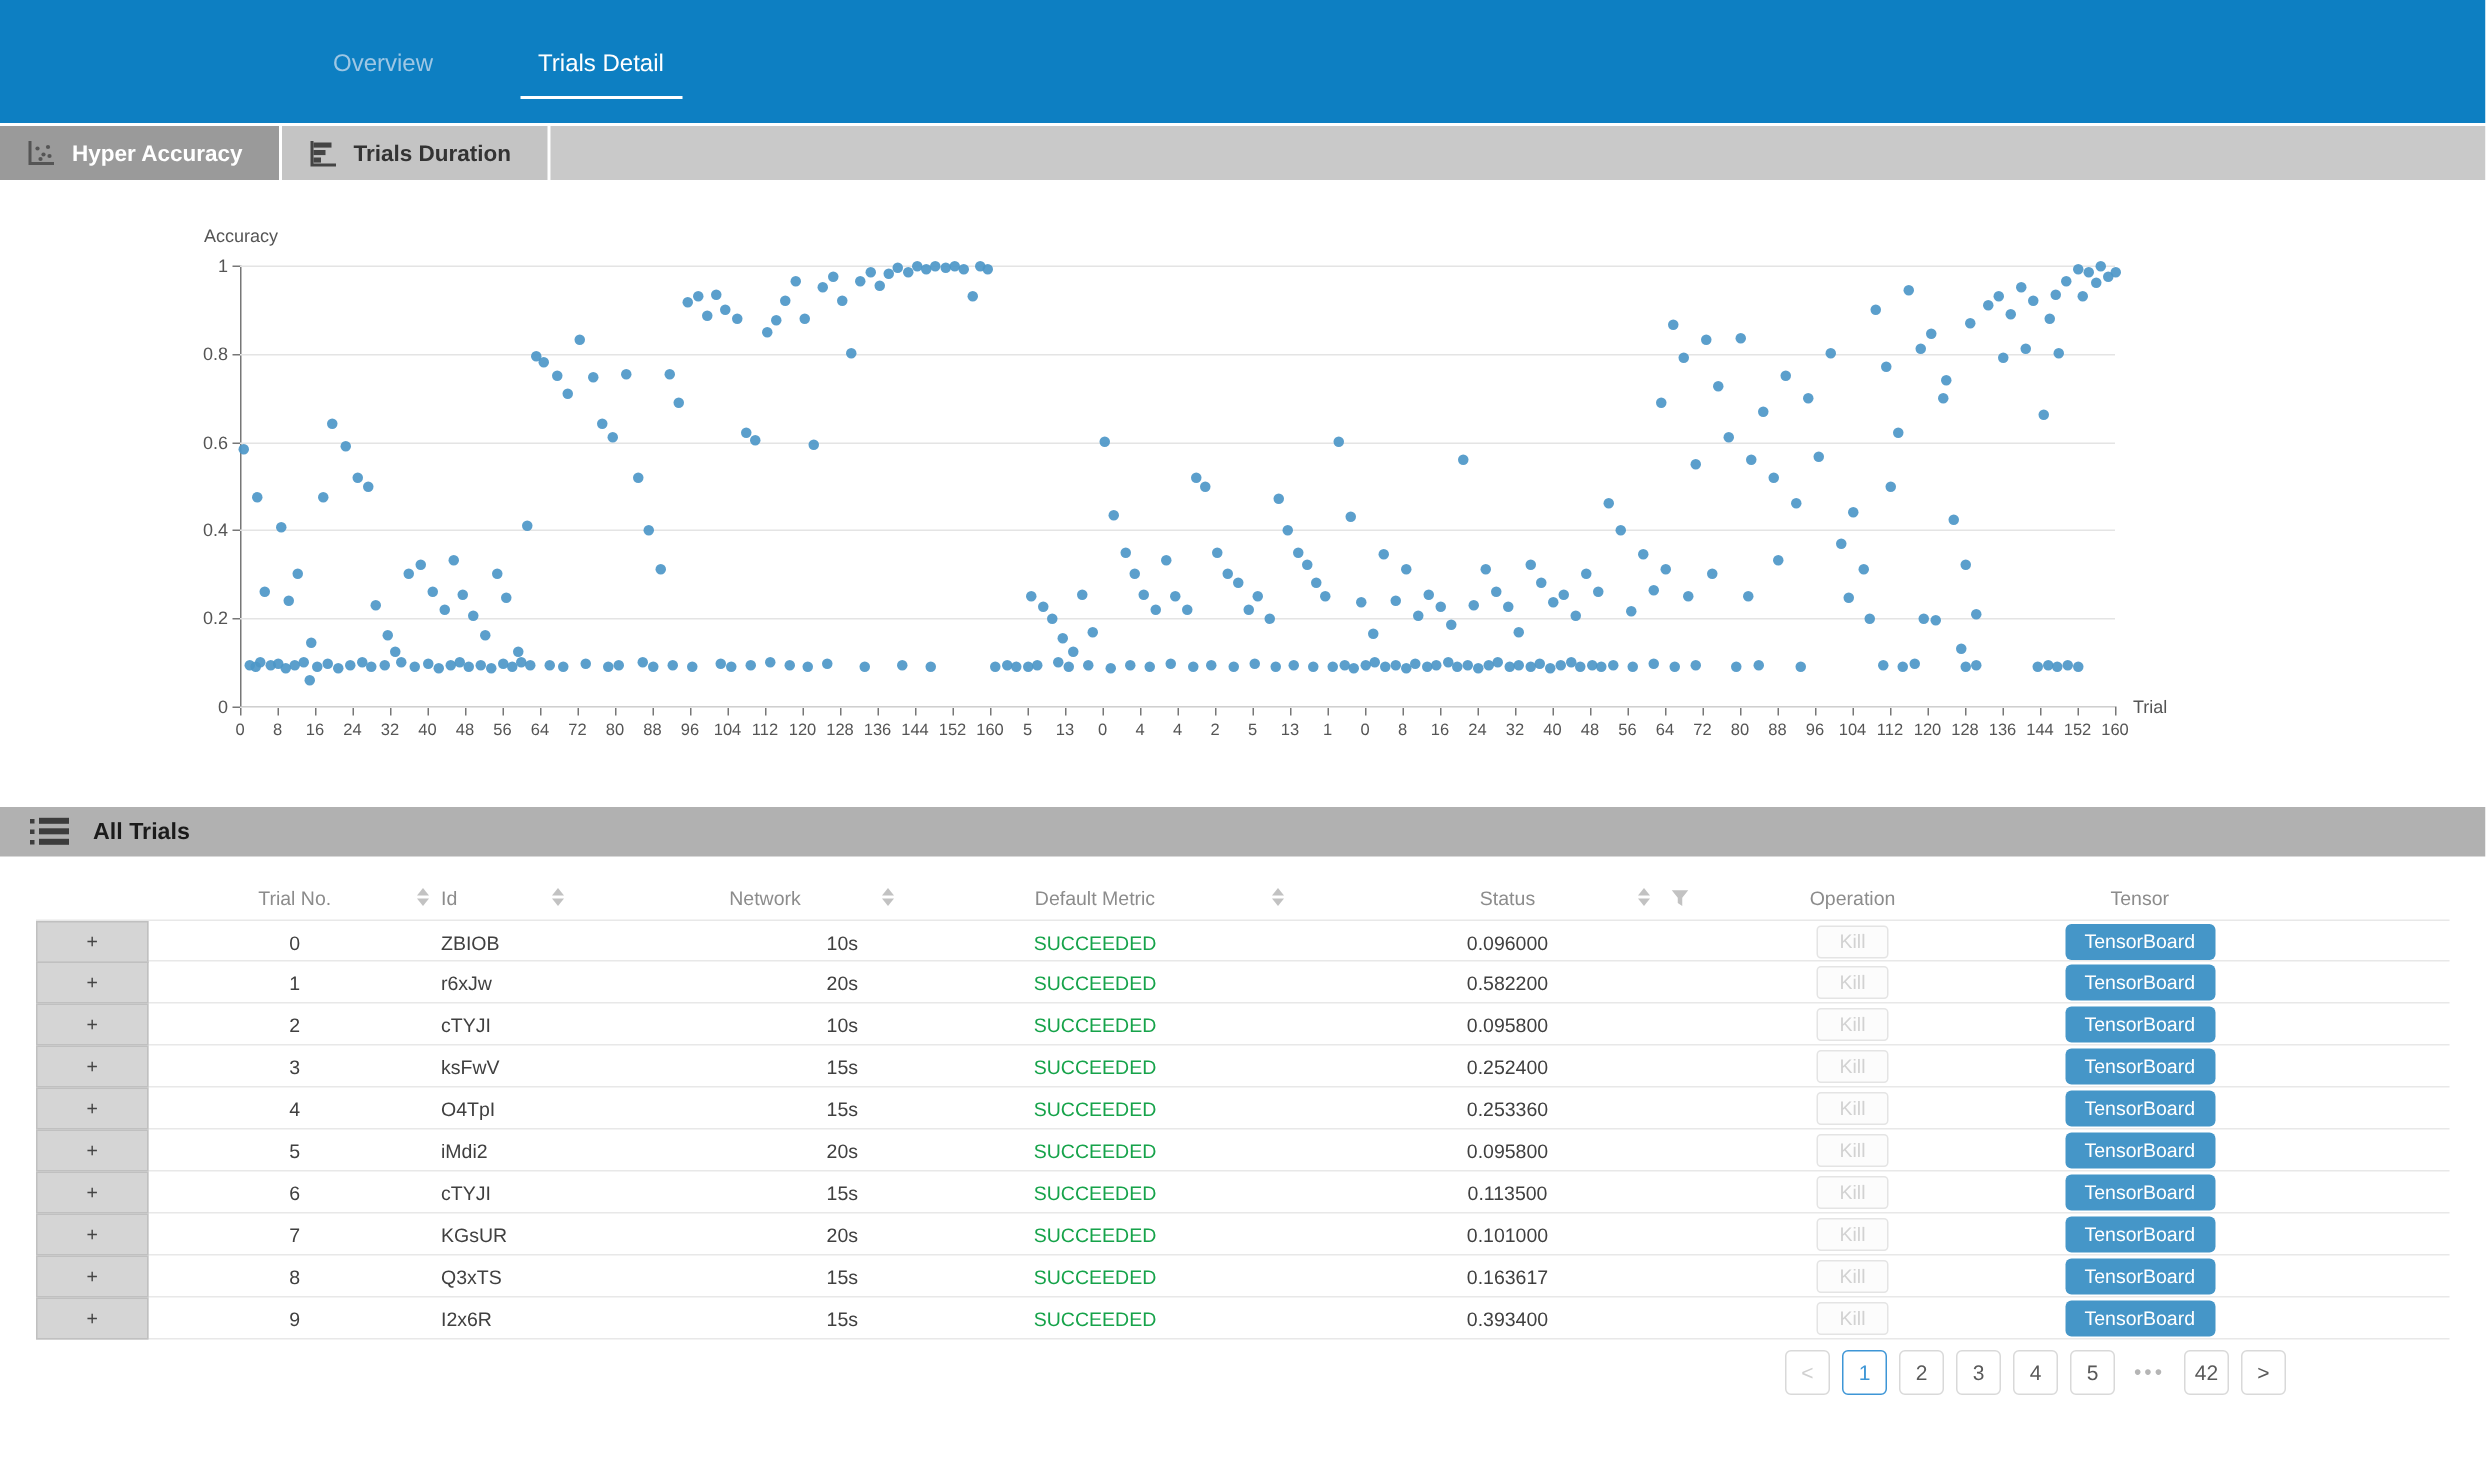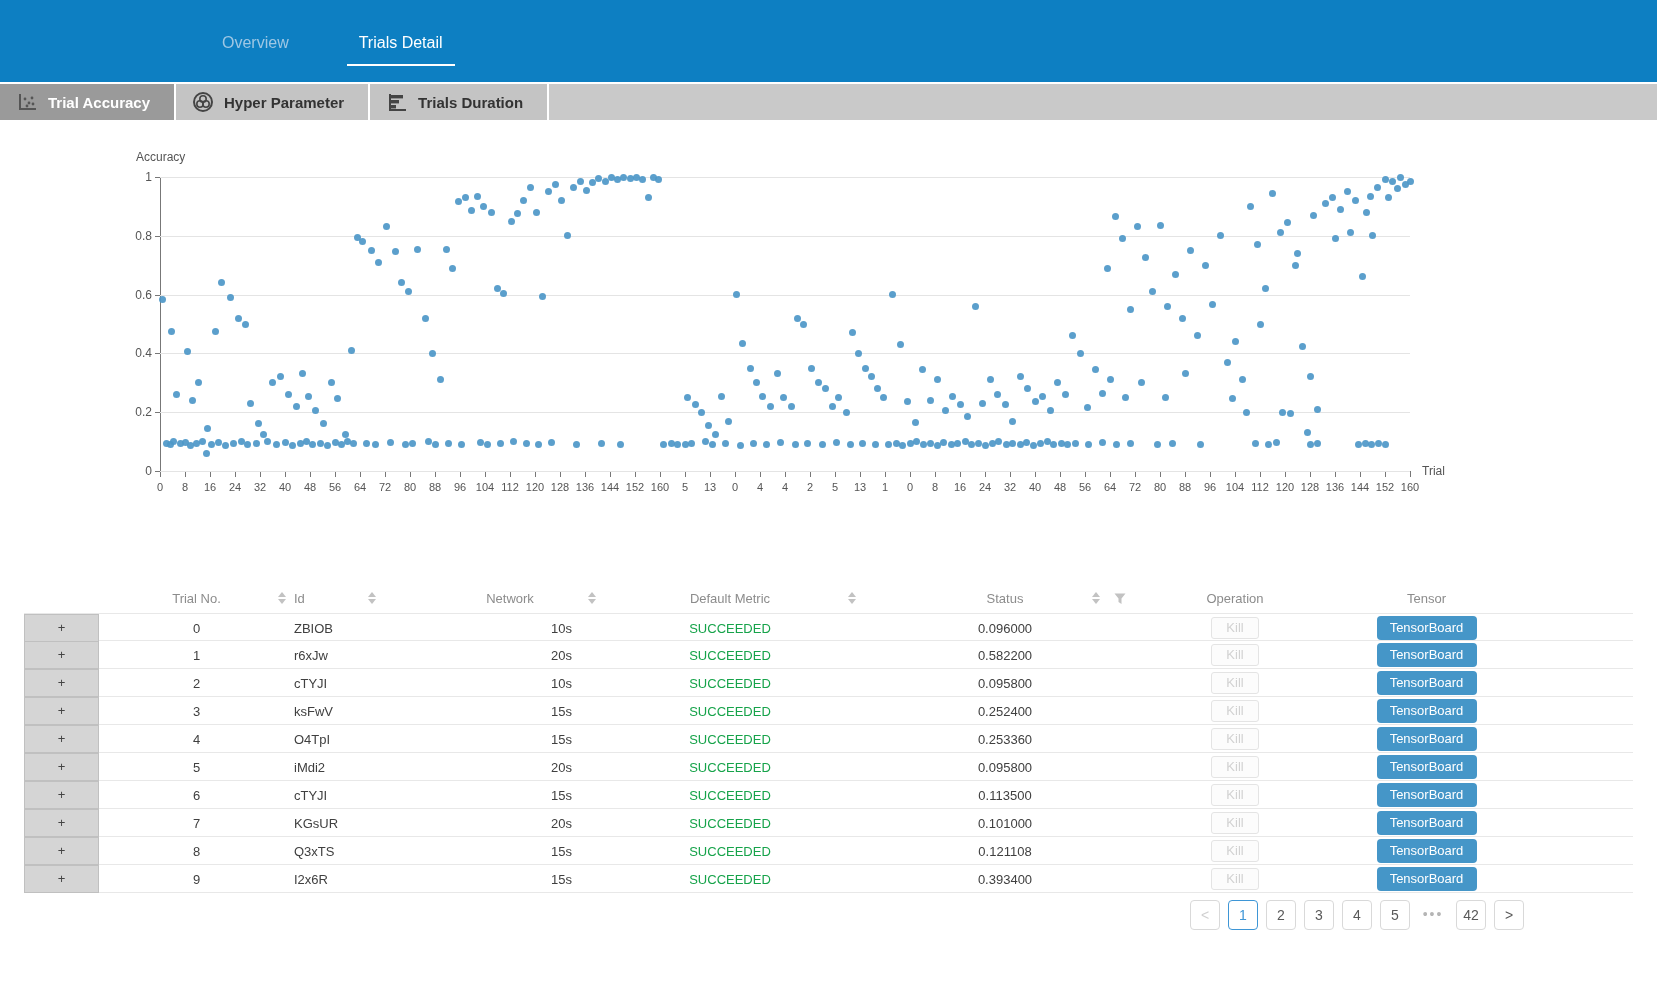--- a/index.html
+++ b/index.html
@@ -81,30 +81,21 @@
   <div class="tabstrip">
     <div class="tab active">
       <svg width="22" height="20" viewBox="0 0 22 20">
         <path d="M4 2 V17 H20" fill="none" stroke="#555" stroke-width="2"></path>
         <circle cx="9" cy="7" r="1.4" fill="#555"></circle>
           <circle cx="13" cy="11" r="1.4" fill="#555"></circle>
         <circle cx="11" cy="14" r="1.4" fill="#555"></circle>
           <circle cx="16" cy="6" r="1.4" fill="#555"></circle>
         <circle cx="17" cy="12" r="1.4" fill="#555"></circle>
       </svg>
-      <span>Trial Accuracy</span>
-    </div>
-    <div class="tab">
-      <svg width="22" height="22" viewBox="0 0 22 22">
-        <circle cx="11" cy="11" r="9" fill="none" stroke="#444" stroke-width="2"></circle>
-        <circle cx="11" cy="8" r="3.2" fill="none" stroke="#444" stroke-width="1.6"></circle>
-        <circle cx="8" cy="13" r="3.2" fill="none" stroke="#444" stroke-width="1.6"></circle>
-        <circle cx="14" cy="13" r="3.2" fill="none" stroke="#444" stroke-width="1.6"></circle>
-      </svg>
-      <span>Hyper Parameter</span>
+      <span>Hyper Accuracy</span>
     </div>
     <div class="tab">
       <svg width="22" height="20" viewBox="0 0 22 20">
         <path d="M4 2 V18 H20" fill="none" stroke="#444" stroke-width="2"></path>
         <rect x="5" y="3" width="12" height="3.4" fill="#444"></rect>
         <rect x="5" y="8" width="8" height="3.4" fill="#444"></rect>
         <rect x="5" y="13" width="5" height="3.4" fill="#444"></rect>
       </svg>
       <span>Trials Duration</span>
     </div>
@@ -538,20 +529,31 @@
         <div class="pt" style="left: 1221.5px; top: -0.56px; background: rgb(77, 151, 200);"></div>
         <div class="pt" style="left: 1225.25px; top: 17.08px; background: rgb(77, 151, 200);"></div>
         <div class="pt" style="left: 1229px; top: 0.91px; background: rgb(77, 151, 200);"></div>
         <div class="pt" style="left: 1234px; top: 8.26px; background: rgb(77, 151, 200);"></div>
         <div class="pt" style="left: 1236.5px; top: -3.5px; background: rgb(77, 151, 200);"></div>
         <div class="pt" style="left: 1241.5px; top: 3.85px; background: rgb(77, 151, 200);"></div>
         <div class="pt" style="left: 1246.5px; top: 0.91px; background: rgb(77, 151, 200);"></div>
       </div>
   </div>
 
+  <div class="section-bar">
+    <svg width="26" height="22" viewBox="0 0 26 22">
+      <rect x="0" y="2" width="3" height="3" fill="#3c3c3c"></rect>
+        <rect x="6" y="1.2" width="20" height="4" fill="#3c3c3c"></rect>
+      <rect x="0" y="9" width="3" height="3" fill="#3c3c3c"></rect>
+        <rect x="6" y="8.2" width="20" height="4" fill="#3c3c3c"></rect>
+      <rect x="0" y="16" width="3" height="3" fill="#3c3c3c"></rect>
+        <rect x="6" y="15.2" width="20" height="4" fill="#3c3c3c"></rect>
+    </svg>
+    <span class="section-title">All Trials</span>
+  </div>
 
   <div class="table">
     <div class="tgrid thead">
       <div class="th"></div>
       <div class="th center">
         <span>Trial No.</span>
         <span class="sorter" style="right:8px">
             <i class="car-up"></i>
             <i class="car-dn"></i>
           </span>
@@ -678,21 +680,21 @@
       <div class="c-center"><span class="kill-btn">Kill</span></div>
       <div class="c-center"><span class="tb-btn">TensorBoard</span></div>
     </div>
 
     <div class="tgrid trow">
       <div class="expander">+</div>
       <div class="c-center">8</div>
       <div>Q3xTS</div>
       <div class="c-right">15s</div>
       <div class="c-center status">SUCCEEDED</div>
-      <div class="c-center">0.121108</div>
+      <div class="c-center">0.163617</div>
       <div class="c-center"><span class="kill-btn">Kill</span></div>
       <div class="c-center"><span class="tb-btn">TensorBoard</span></div>
     </div>
 
     <div class="tgrid trow">
       <div class="expander">+</div>
       <div class="c-center">9</div>
       <div>I2x6R</div>
       <div class="c-right">15s</div>
       <div class="c-center status">SUCCEEDED</div>

